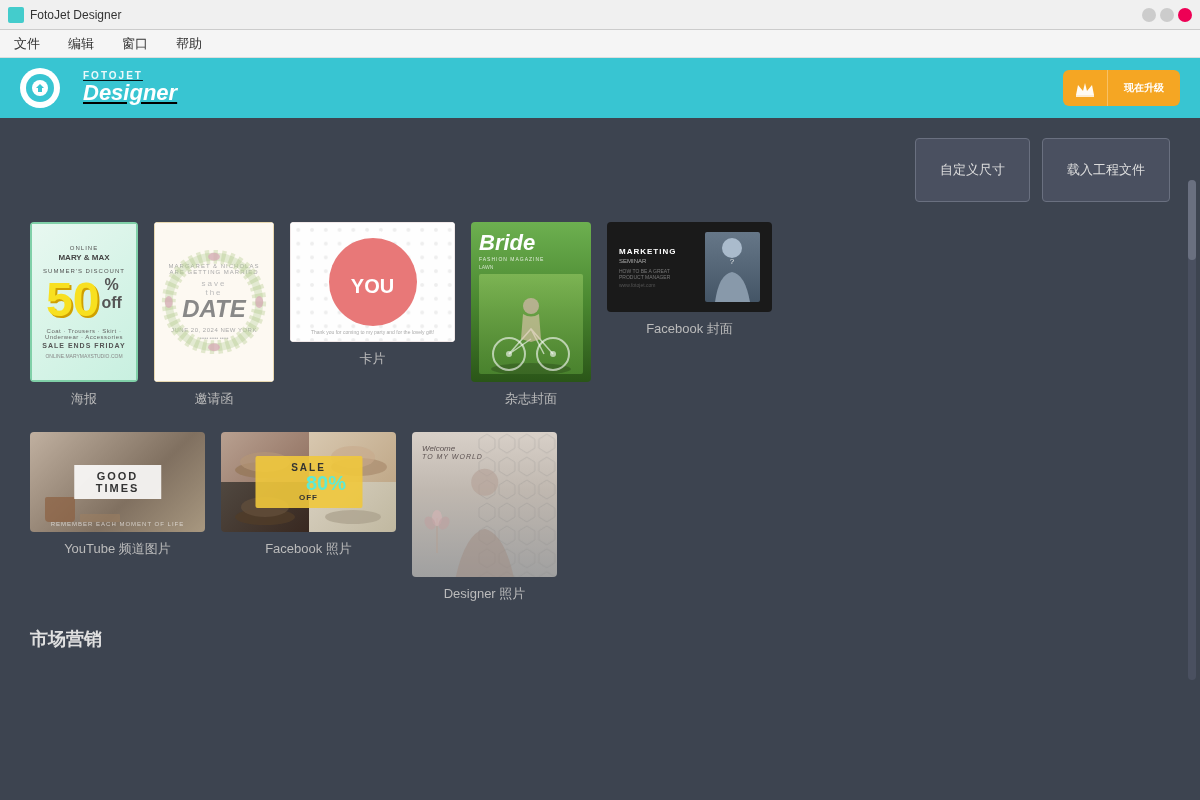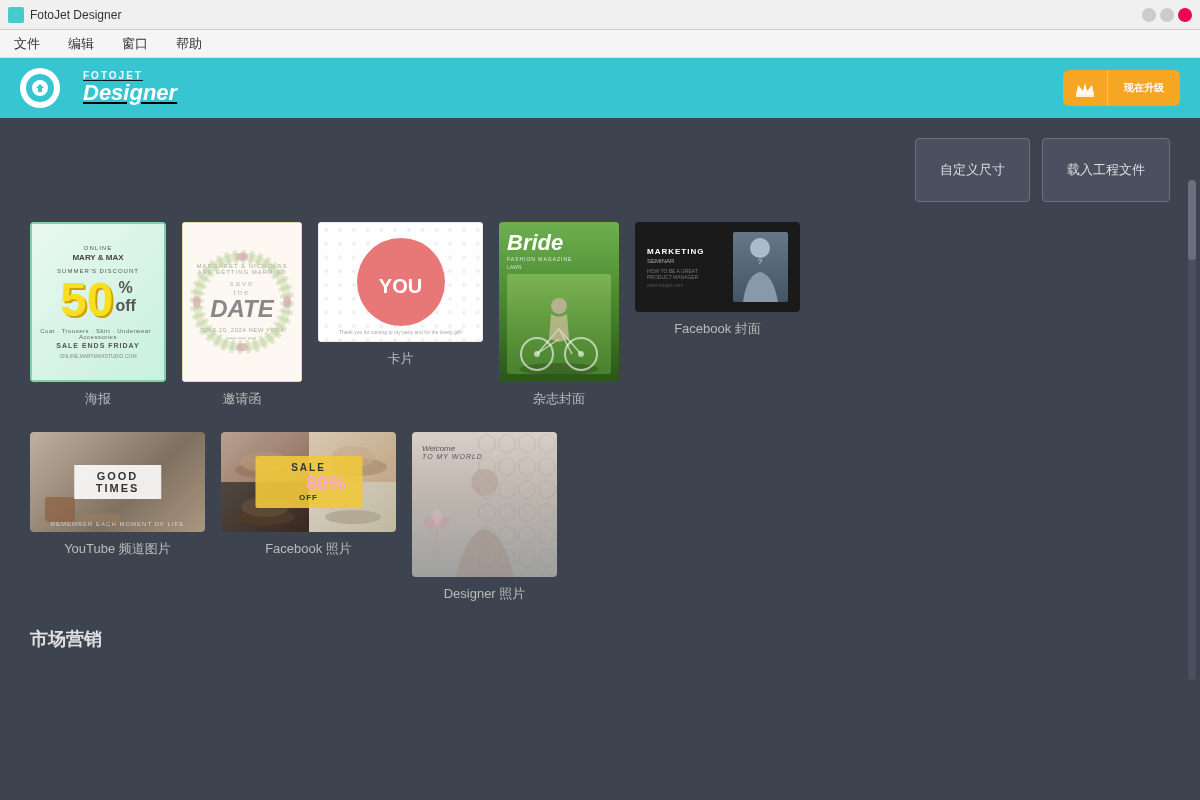--- a/index.html
+++ b/index.html
@@ -188,21 +188,21 @@
       position: relative;
     }
     .template-label {
       color: #bbb;
       font-size: 13px;
       text-align: center;
     }
 
     
     .poster-container {
-      width: 136px;
+      width: 108px;
       height: 160px;
       background: linear-gradient(135deg, #e8f8f0 0%, #c8f0e0 100%);
       border: 2px solid #80d0a8;
       position: relative;
       display: flex;
       flex-direction: column;
       align-items: center;
       justify-content: center;
       padding: 8px;
       text-align: center;
@@ -216,21 +216,21 @@
       margin-bottom: 2px;
     }
     .poster-name {
       font-size: 8px;
       font-weight: bold;
       color: #444;
       margin-bottom: 6px;
     }
     .poster-discount-row {
       display: flex;
-      align-items: center;
+      align-items: flex-start;
       gap: 2px;
     }
     .poster-50 {
       font-size: 48px;
       font-weight: 900;
       color: #f8e020;
       line-height: 1;
       text-shadow: 2px 2px 0 #d0a000;
     }
     .poster-off {
@@ -485,21 +485,21 @@
 
             <div style="background:linear-gradient(135deg,#d8d0c0,#c0b8a0);overflow:hidden;">
               <svg width="88" height="50" viewBox="0 0 88 50">
                 <ellipse cx="44" cy="35" rx="28" ry="7" fill="rgba(170,160,140,0.7)"></ellipse>
               </svg>
             </div>
           </div>
 
           <div style="position:absolute;top:50%;left:50%;transform:translate(-50%,-50%);text-align:center;background:rgba(240,200,60,0.9);padding:6px 16px;border-radius:2px;">
             <div style="font-size:10px;font-weight:bold;color:#333;letter-spacing:2px;">SALE</div>
-            <div style="font-size:20px;font-weight:900;color:#f9a8d4;line-height:1;margin-left:35px;">80%</div>
+            <div style="font-size:20px;font-weight:900;color:#5eead4;line-height:1;margin-left:35px;">80%</div>
             <div style="font-size:8px;font-weight:bold;color:#333;letter-spacing:1px;">OFF</div>
           </div>
         </div>
       </div>
       <span class="template-label">Facebook 照片</span>
     </div>
 
     <div class="template-item">
       <div class="template-thumb">
         <div style="width:145px;height:145px;position:relative;overflow:hidden;">

